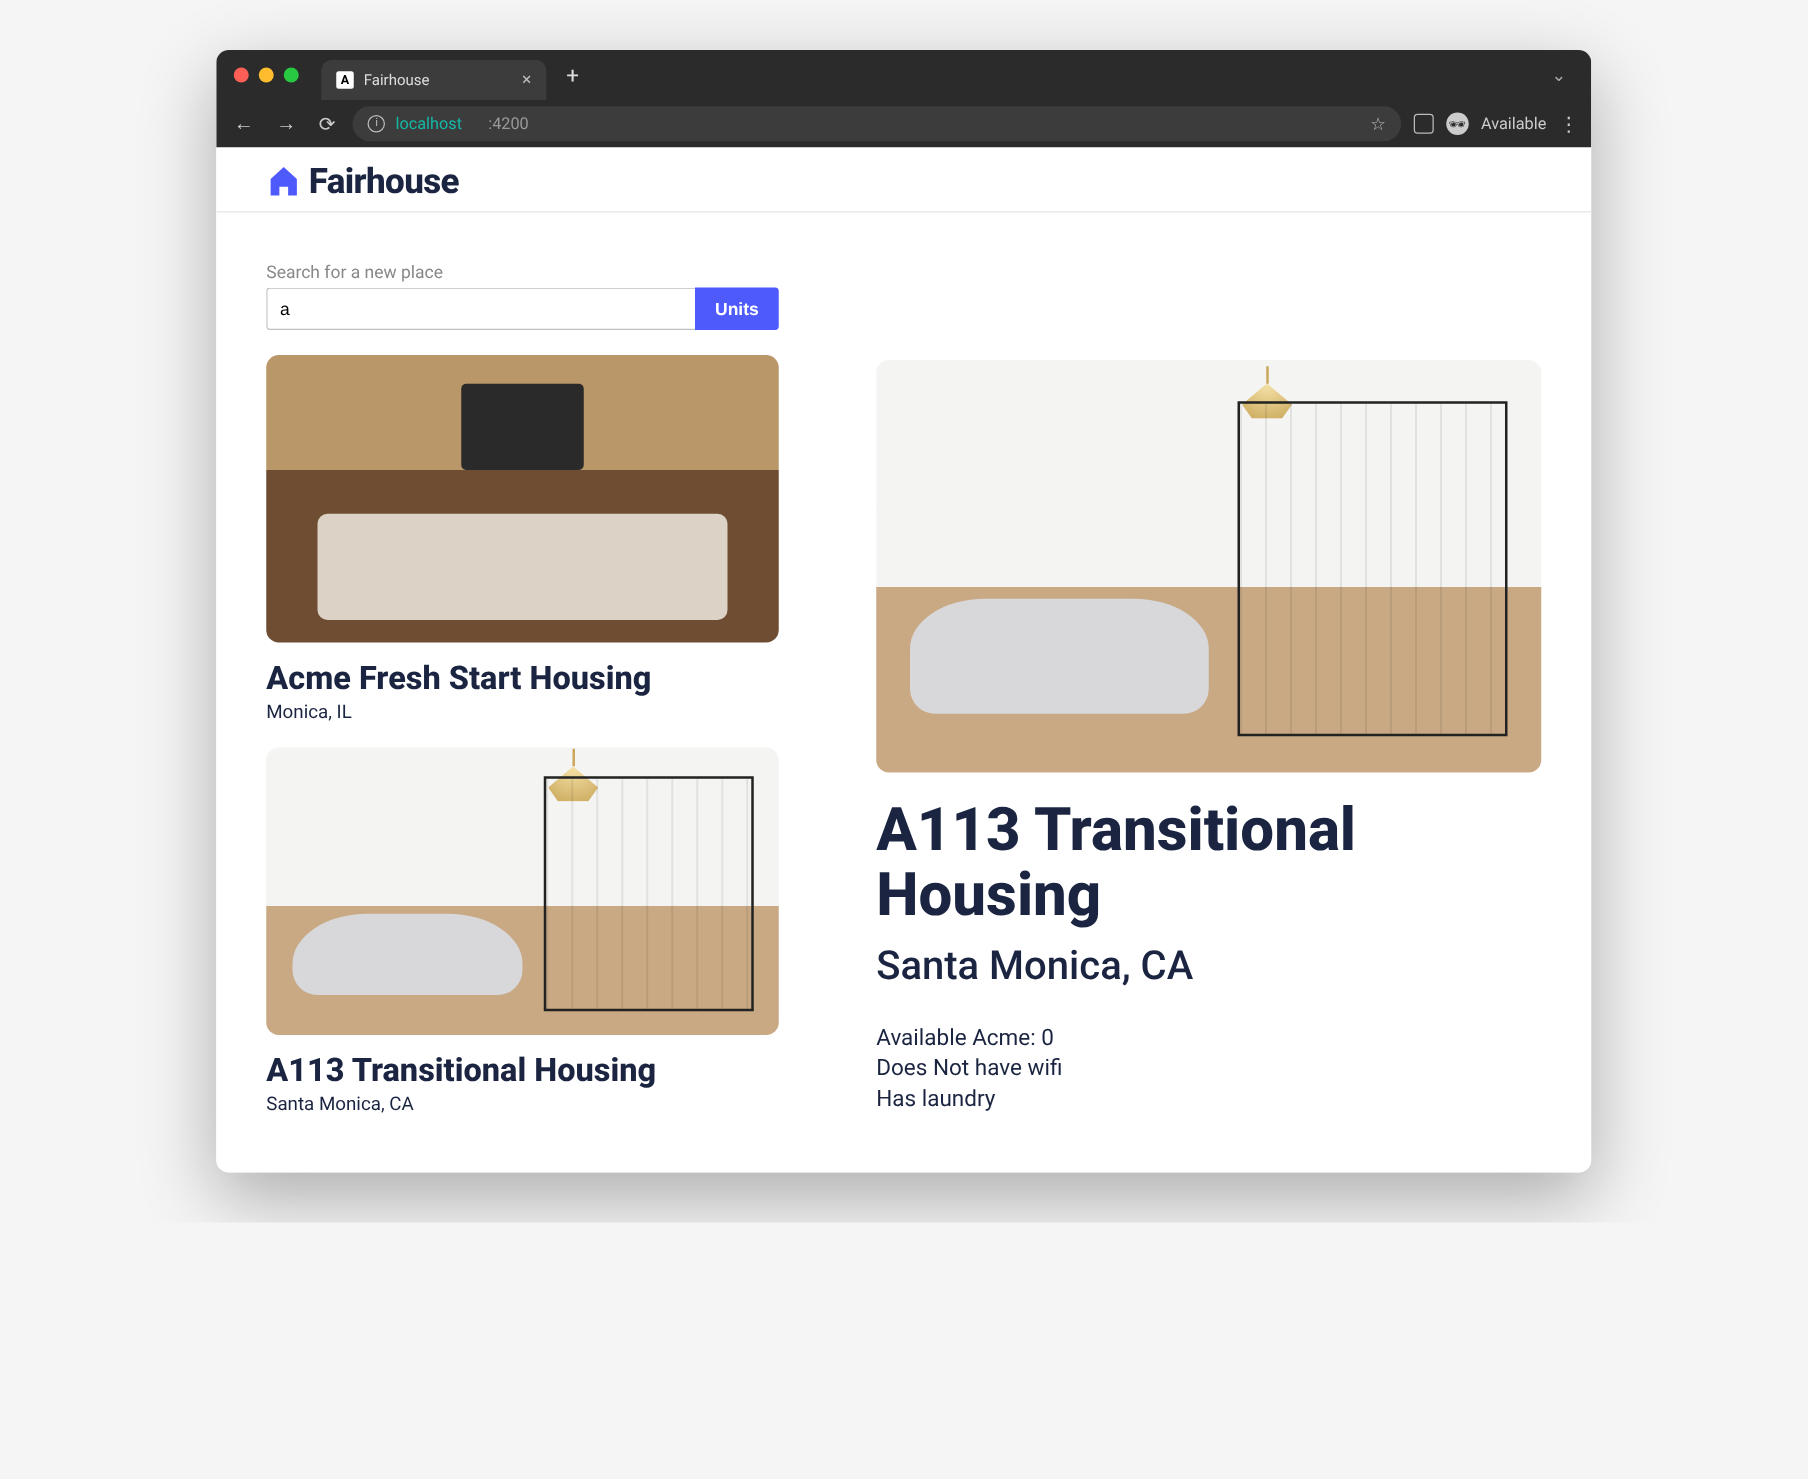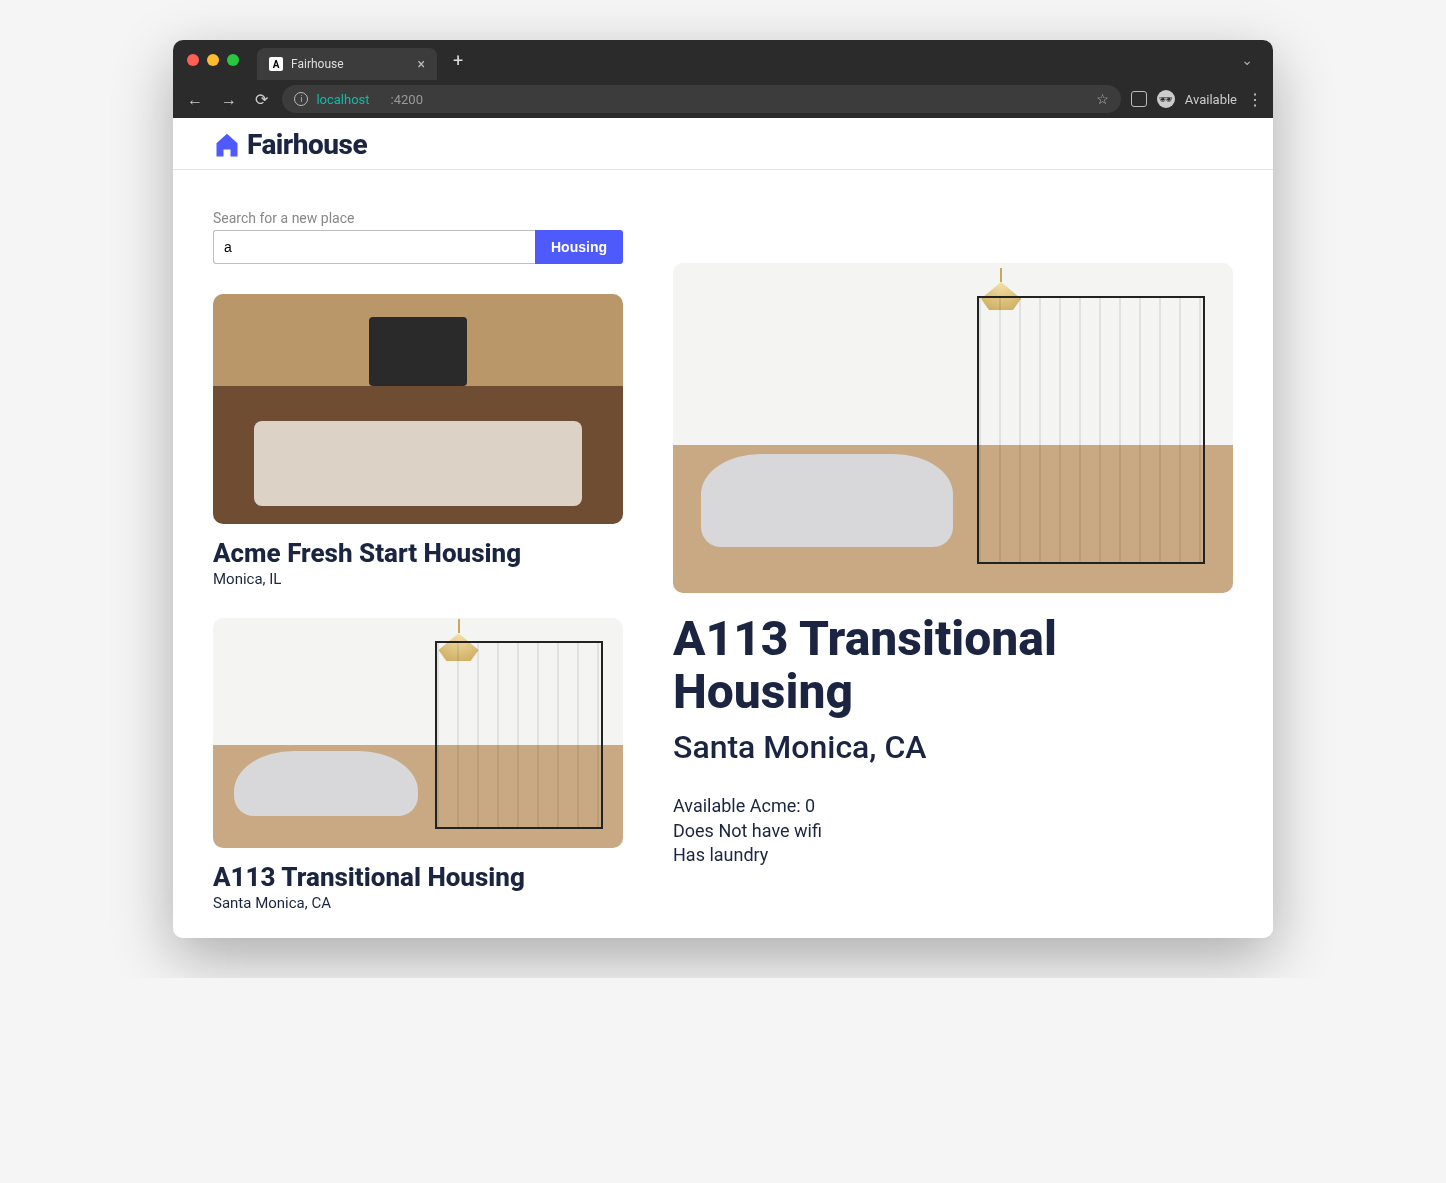--- a/index.html
+++ b/index.html
@@ -118,23 +118,23 @@
     .logo-icon svg { width:28px; height:28px; }
     .logo-text {
       font-size: 28px;
       font-weight: 800;
       color: #1b2541;
       letter-spacing: -0.5px;
     }
 
     .content {
       display: flex;
-      gap: 50px;
+      gap: 78px;
       padding: 40px 40px 20px;
-      align-items: center;
+      align-items: flex-end;
     }
     .left-col { width: 410px; flex-shrink:0; }
     .right-col { flex: 1; }
 
     .search-label {
       color: #888;
       font-size: 14px;
       margin-bottom: 4px;
     }
     .search-row { display: flex; }
@@ -151,21 +151,21 @@
       background: #4f5afc;
       color: #fff;
       border: none;
       padding: 8px 16px;
       font-size: 14px;
       font-weight: 600;
       border-radius: 0 3px 3px 0;
       cursor: pointer;
     }
 
-    .card { margin-top: 30px; }
+    .card { margin-top: 20px; }
     .card-img {
       width: 100%;
       height: 230px;
       border-radius: 10px;
       background: #ddd;
       position: relative;
       overflow: hidden;
     }
     .card h3 {
       font-size: 26px;
@@ -298,21 +298,21 @@
       </span>
       <span class="logo-text">Fairhouse</span>
     </div>
 
     <div class="content">
 
       <div class="left-col">
         <div class="search-label">Search for a new place</div>
         <div class="search-row">
           <input class="search-input" value="a" style="">
-          <button class="search-btn">Housing</button>
+          <button class="search-btn">Units</button>
         </div>
 
         <div class="card">
           <div class="card-img room-a"></div>
           <h3>Acme Fresh Start Housing</h3>
           <p>Monica, IL</p>
         </div>
 
         <div class="card">
           <div class="card-img room-b">

